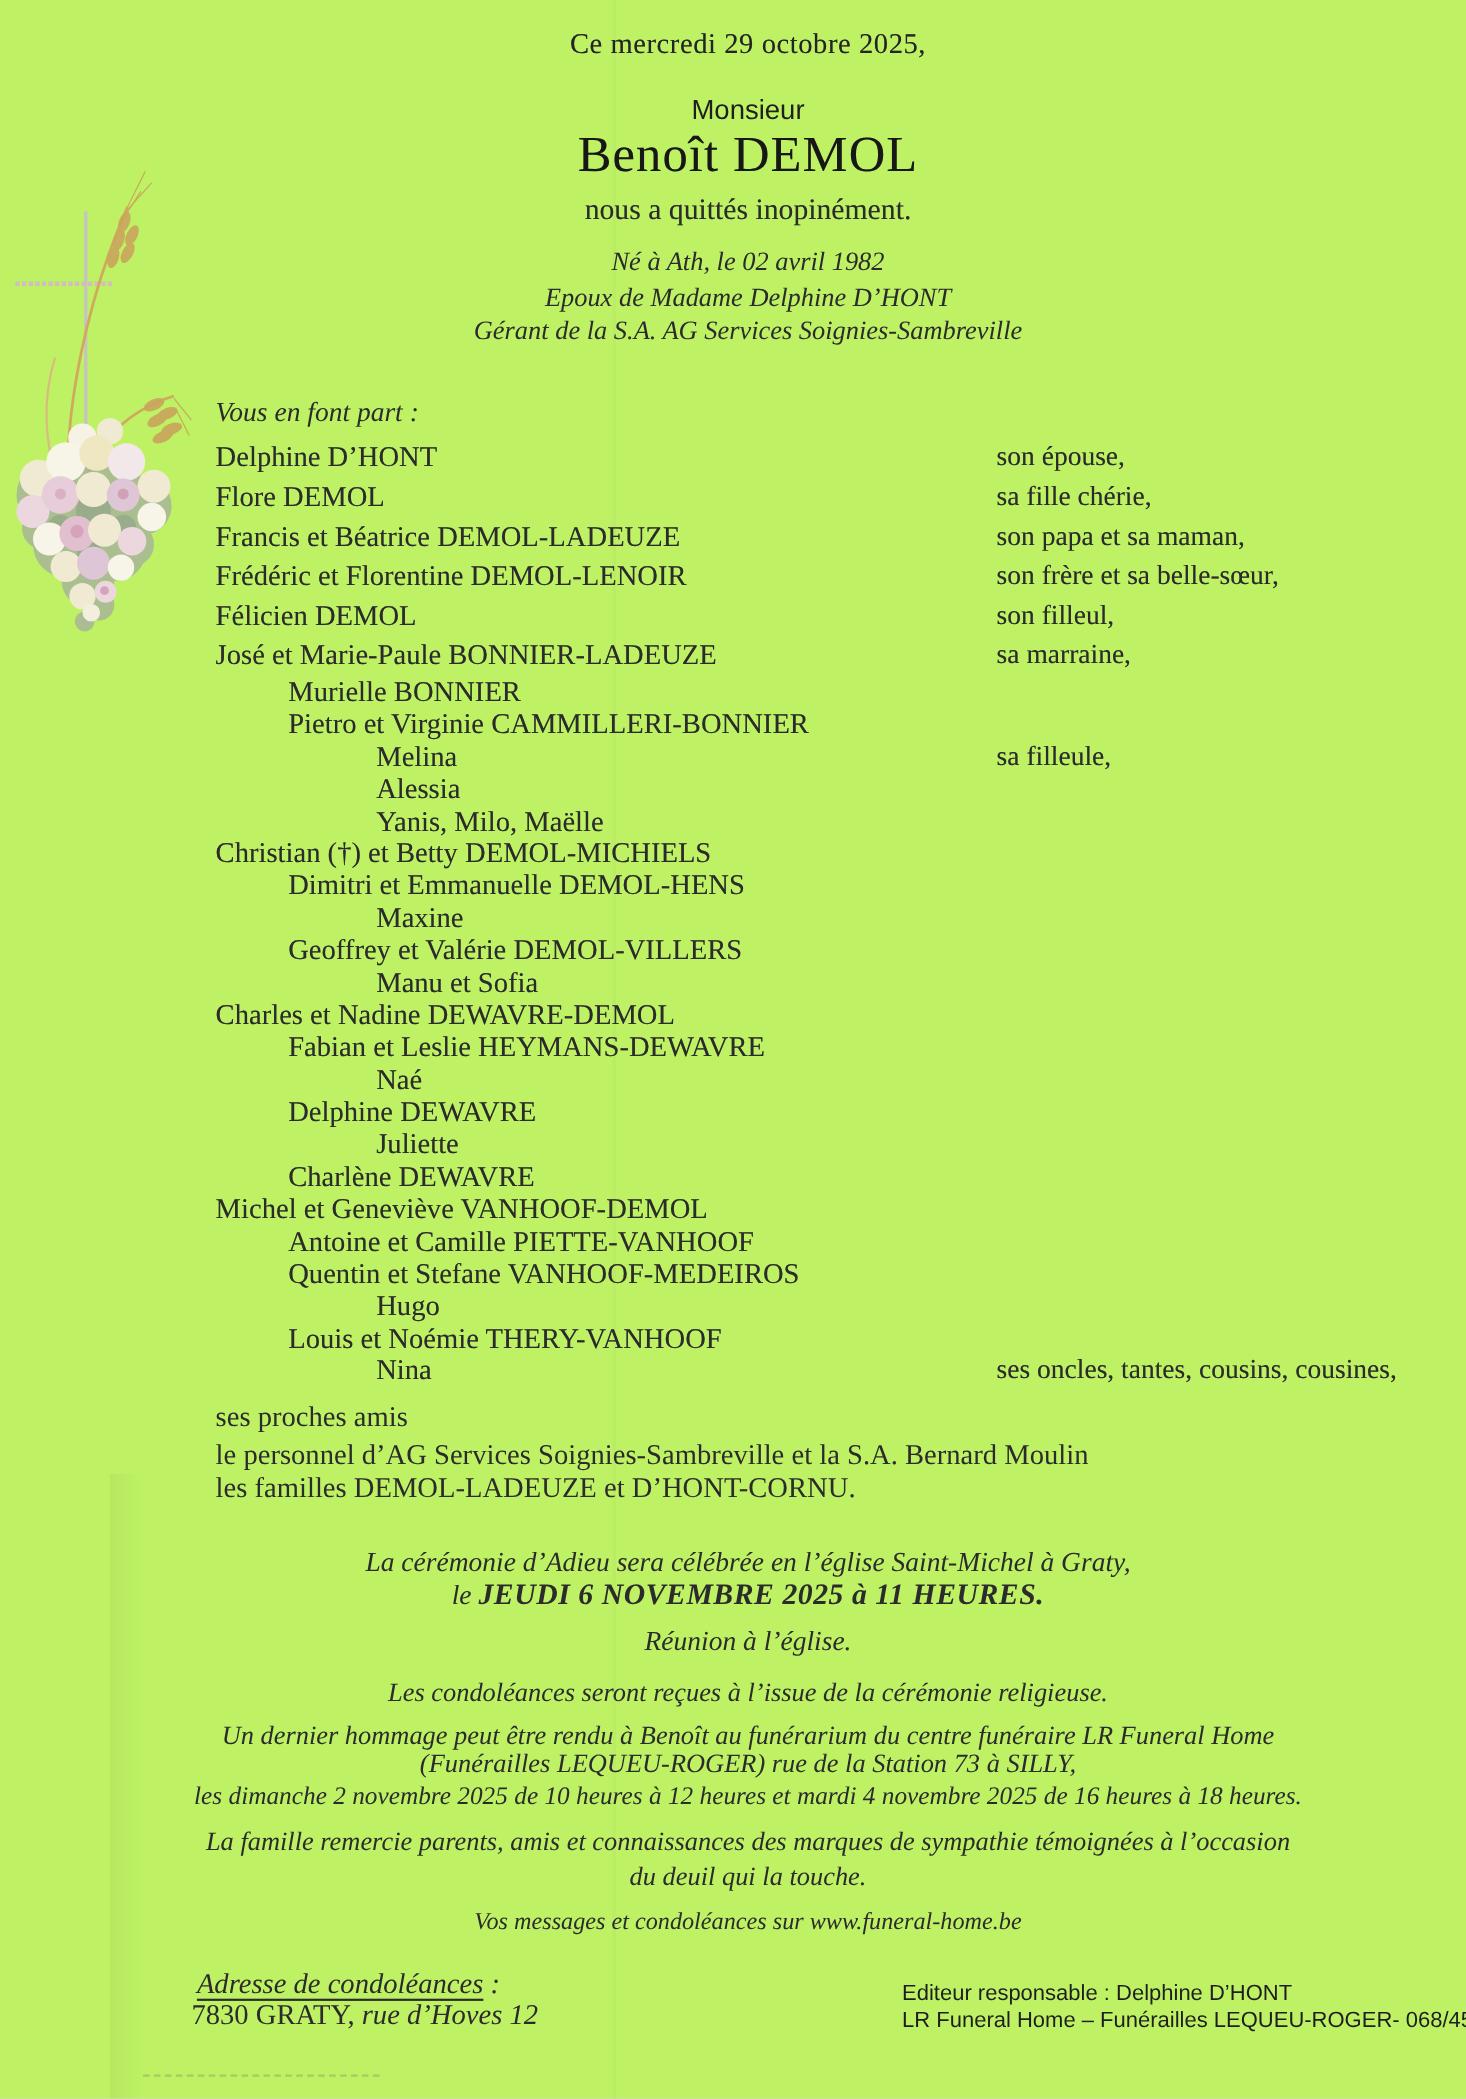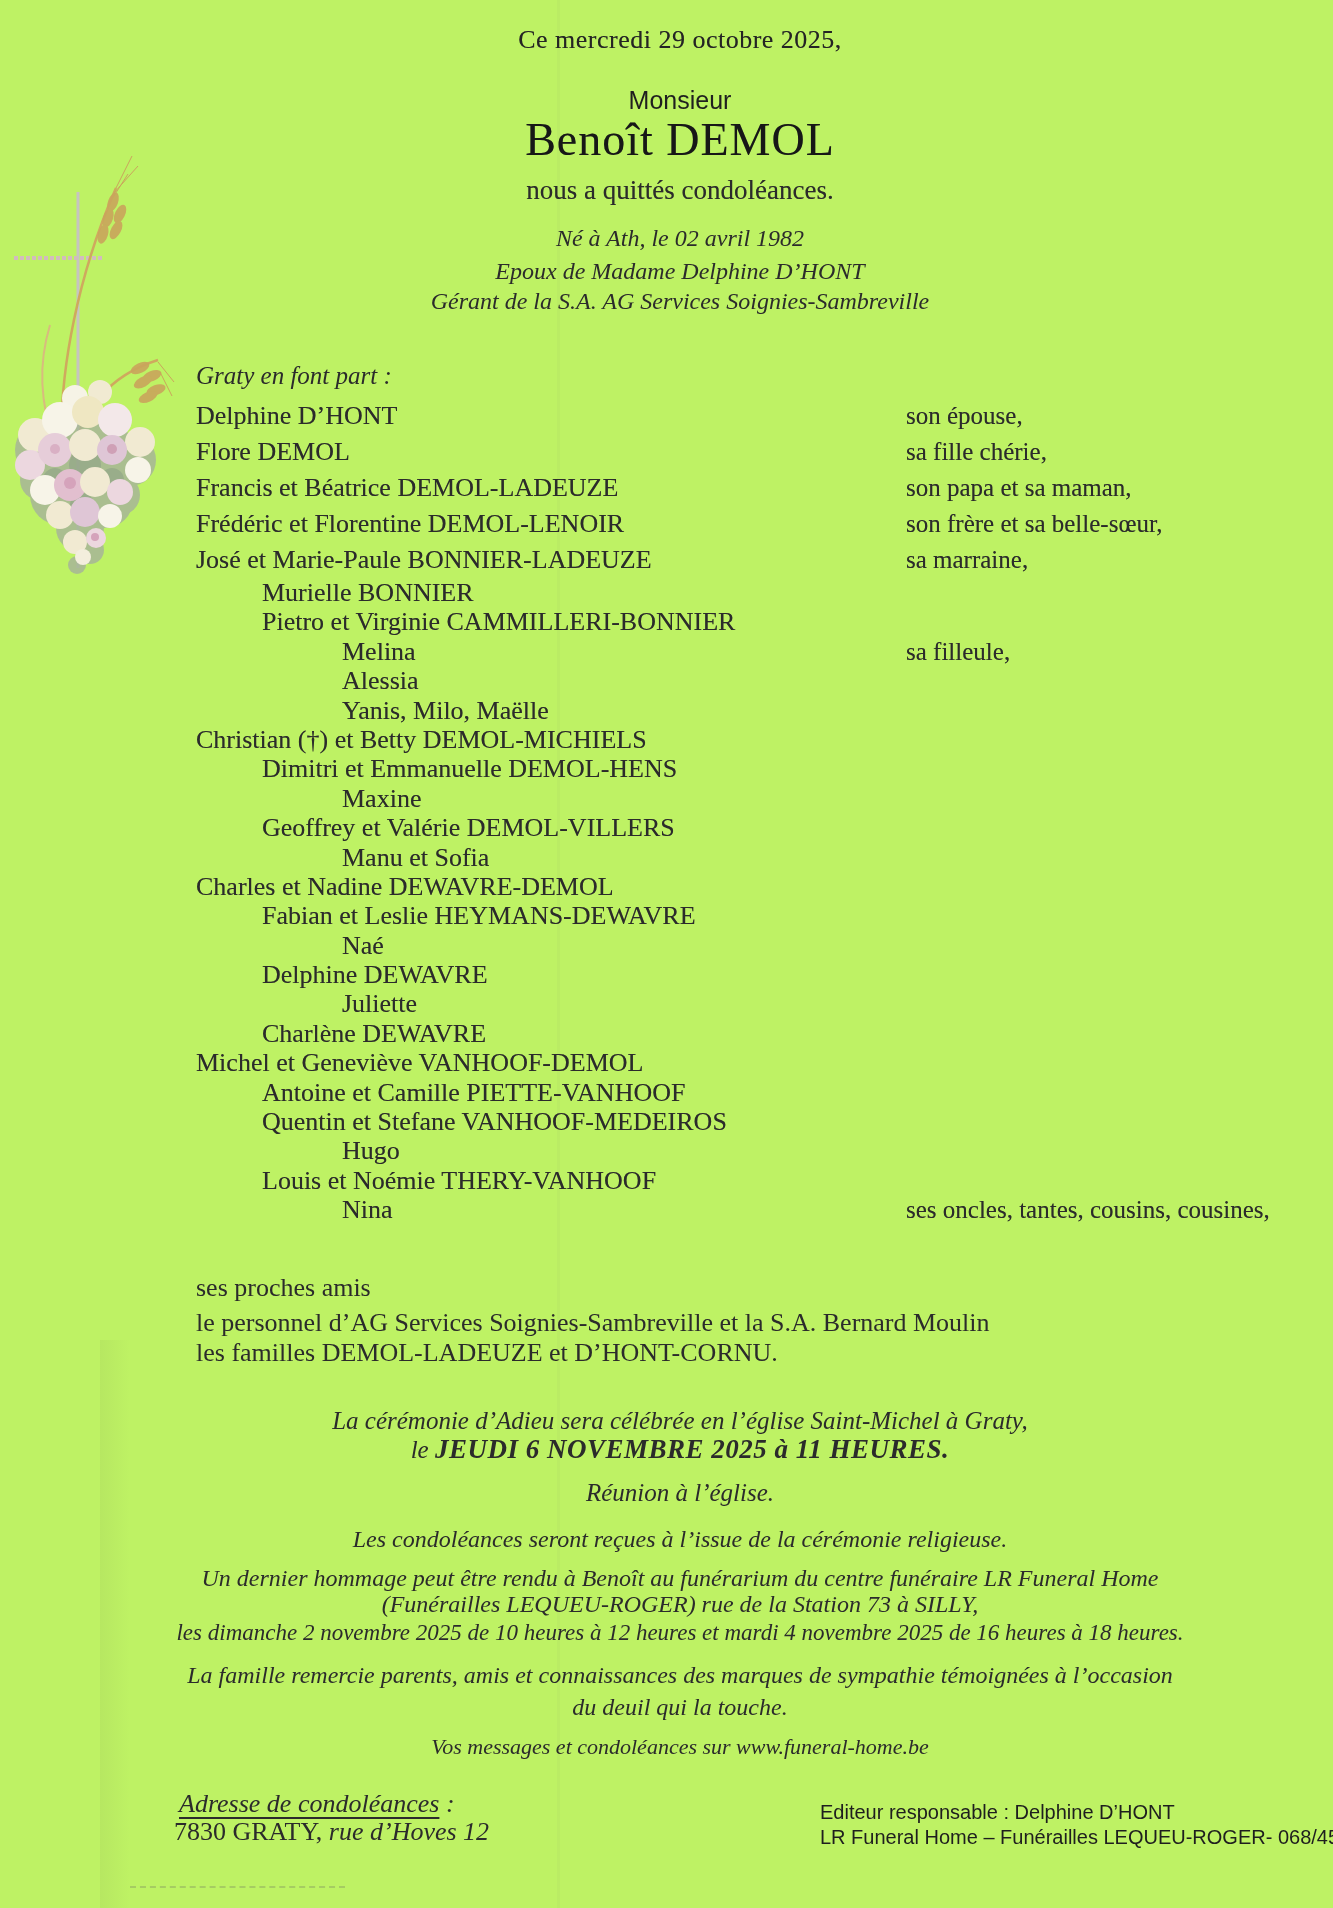--- a/index.html
+++ b/index.html
@@ -154,31 +154,32 @@
       <circle cx="70" cy="333" r="6" fill="#d5a3bb"></circle>
         <circle cx="112" cy="299" r="5" fill="#cfa0b6"></circle>
       <circle cx="55" cy="299" r="5" fill="#d9b0c4"></circle>
         <circle cx="95" cy="387" r="4" fill="#d5a3bb"></circle>
     </g>
   </svg>
 
   <div class="centered date-line soft">Ce mercredi 29 octobre 2025,</div>
   <div class="centered monsieur sans">Monsieur</div>
   <div class="centered deceased soft">Benoît DEMOL</div>
-  <div class="centered announce soft">nous a quittés condoléances.</div>
+  <div class="centered announce soft">nous a quittés inopinément.</div>
   <div class="centered birth it">Né à Ath, le 02 avril 1982</div>
   <div class="centered spouse it">Epoux de Madame Delphine D’HONT</div>
   <div class="centered role it">Gérant de la S.A. AG Services Soignies-Sambreville</div>
 
-  <div class="intro">Graty en font part :</div>
+  <div class="intro">Vous en font part :</div>
   <div class="family-list">
       <div class="frow lg ind0"><span class="fname soft">Delphine D’HONT</span><span class="frel soft">son épouse,</span></div>
       <div class="frow lg ind0"><span class="fname soft">Flore DEMOL</span><span class="frel soft">sa fille chérie,</span></div>
       <div class="frow lg ind0"><span class="fname soft">Francis et Béatrice DEMOL-LADEUZE</span><span class="frel soft">son papa et sa maman,</span></div>
       <div class="frow lg ind0"><span class="fname soft">Frédéric et Florentine DEMOL-LENOIR</span><span class="frel soft">son frère et sa belle-sœur,</span></div>
+      <div class="frow lg ind0"><span class="fname soft">Félicien DEMOL</span><span class="frel soft">son filleul,</span></div>
       <div class="frow lg ind0"><span class="fname soft">José et Marie-Paule BONNIER-LADEUZE</span><span class="frel soft">sa marraine,</span></div>
       <div class="frow sm ind1"><span class="fname soft">Murielle BONNIER</span></div>
       <div class="frow sm ind1"><span class="fname soft">Pietro et Virginie CAMMILLERI-BONNIER</span></div>
       <div class="frow sm ind2"><span class="fname soft">Melina</span><span class="frel soft">sa filleule,</span></div>
       <div class="frow sm ind2"><span class="fname soft">Alessia</span></div>
       <div class="frow sm ind2"><span class="fname soft">Yanis, Milo, Maëlle</span></div>
       <div class="frow sm ind0"><span class="fname soft">Christian (†) et Betty DEMOL-MICHIELS</span></div>
       <div class="frow sm ind1"><span class="fname soft">Dimitri et Emmanuelle DEMOL-HENS</span></div>
       <div class="frow sm ind2"><span class="fname soft">Maxine</span></div>
       <div class="frow sm ind1"><span class="fname soft">Geoffrey et Valérie DEMOL-VILLERS</span></div>

